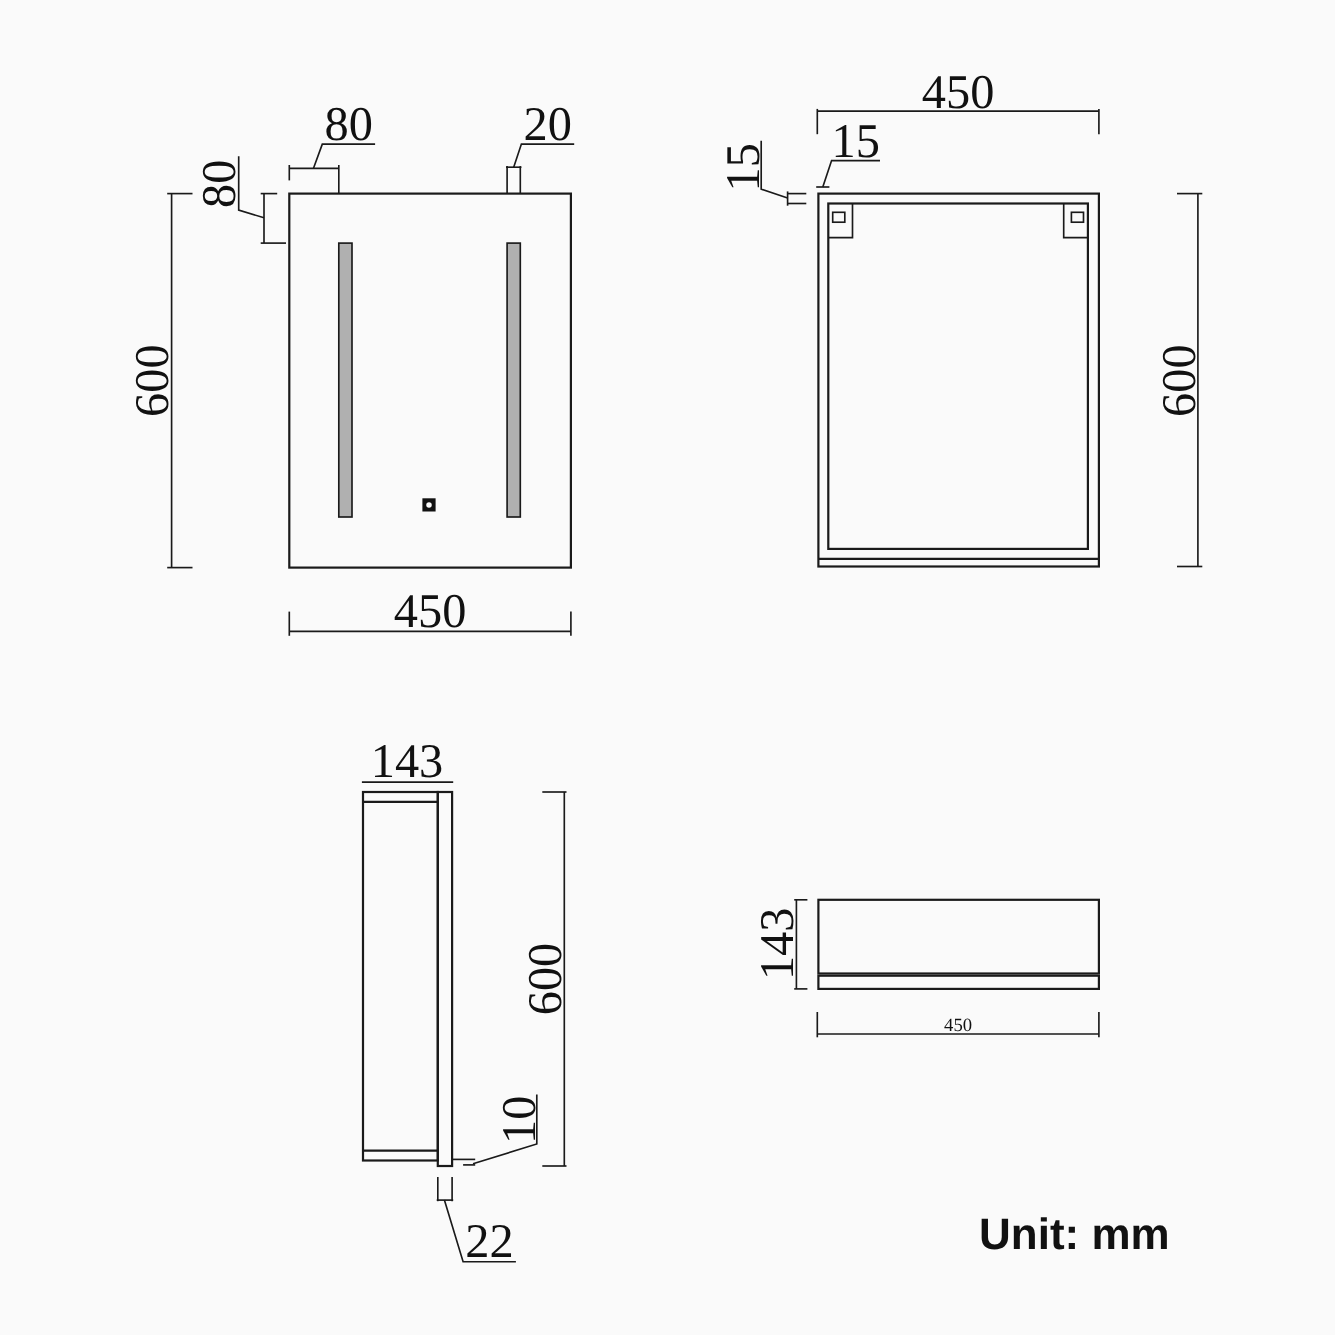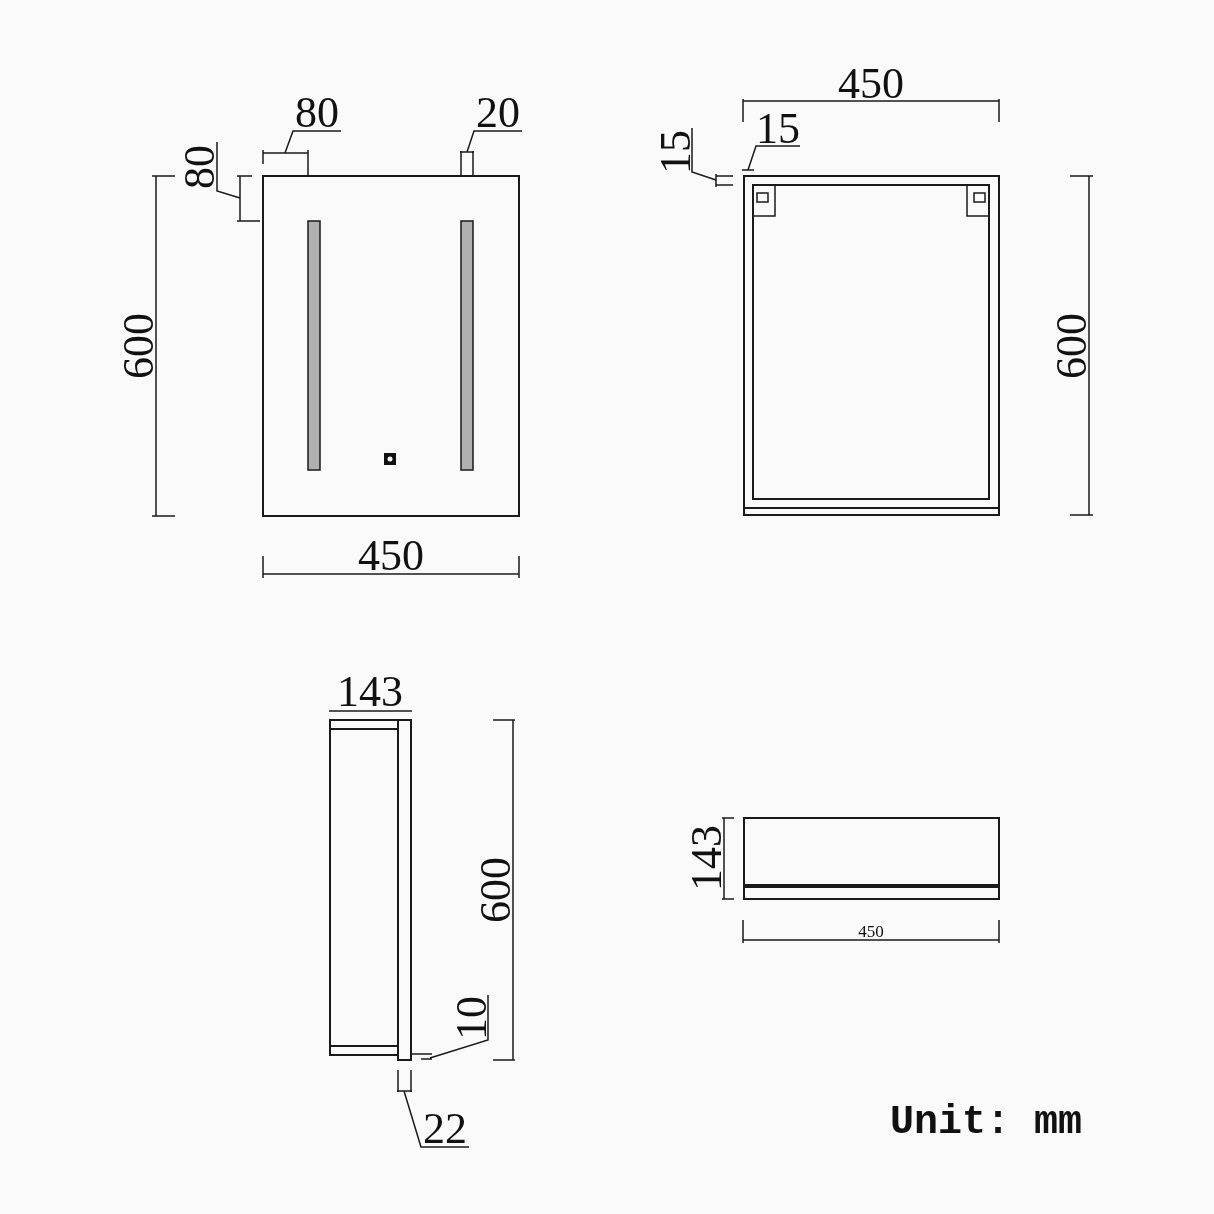--- a/index.html
+++ b/index.html
@@ -6,21 +6,21 @@
   body { width: 1214px; height: 1214px; position: relative; overflow: hidden; }
   #canvas { position: absolute; left: 0; top: 0; width: 1214px; height: 1214px; }
   .ln { stroke: #1a1a1a; stroke-width: 2; fill: none; }
   .thin { stroke: #1a1a1a; stroke-width: 1.5; fill: none; }
   .fillbar { fill: #b0b0b0; stroke: #1a1a1a; stroke-width: 1.5; }
   .dim { font-family: "Liberation Serif", "DejaVu Serif", serif; fill: #111; }
   .dim-lg { font-size: 44px; }
   .dim-sm { font-size: 17px; }
   .unit {
     position: absolute; left: 890px; top: 1100px;
-    font-family: Liberation Mono, monospace;
+    font-family: Liberation Sans, sans-serif;
     font-weight: bold; font-size: 40px; color: #111;
   }
 </style>
 </head>
 <body>
 
 <svg id="canvas" viewBox="0 0 1214 1214" xmlns="http://www.w3.org/2000/svg">
 
   <g>
     <rect class="ln" x="263" y="176" width="256" height="340"></rect>

